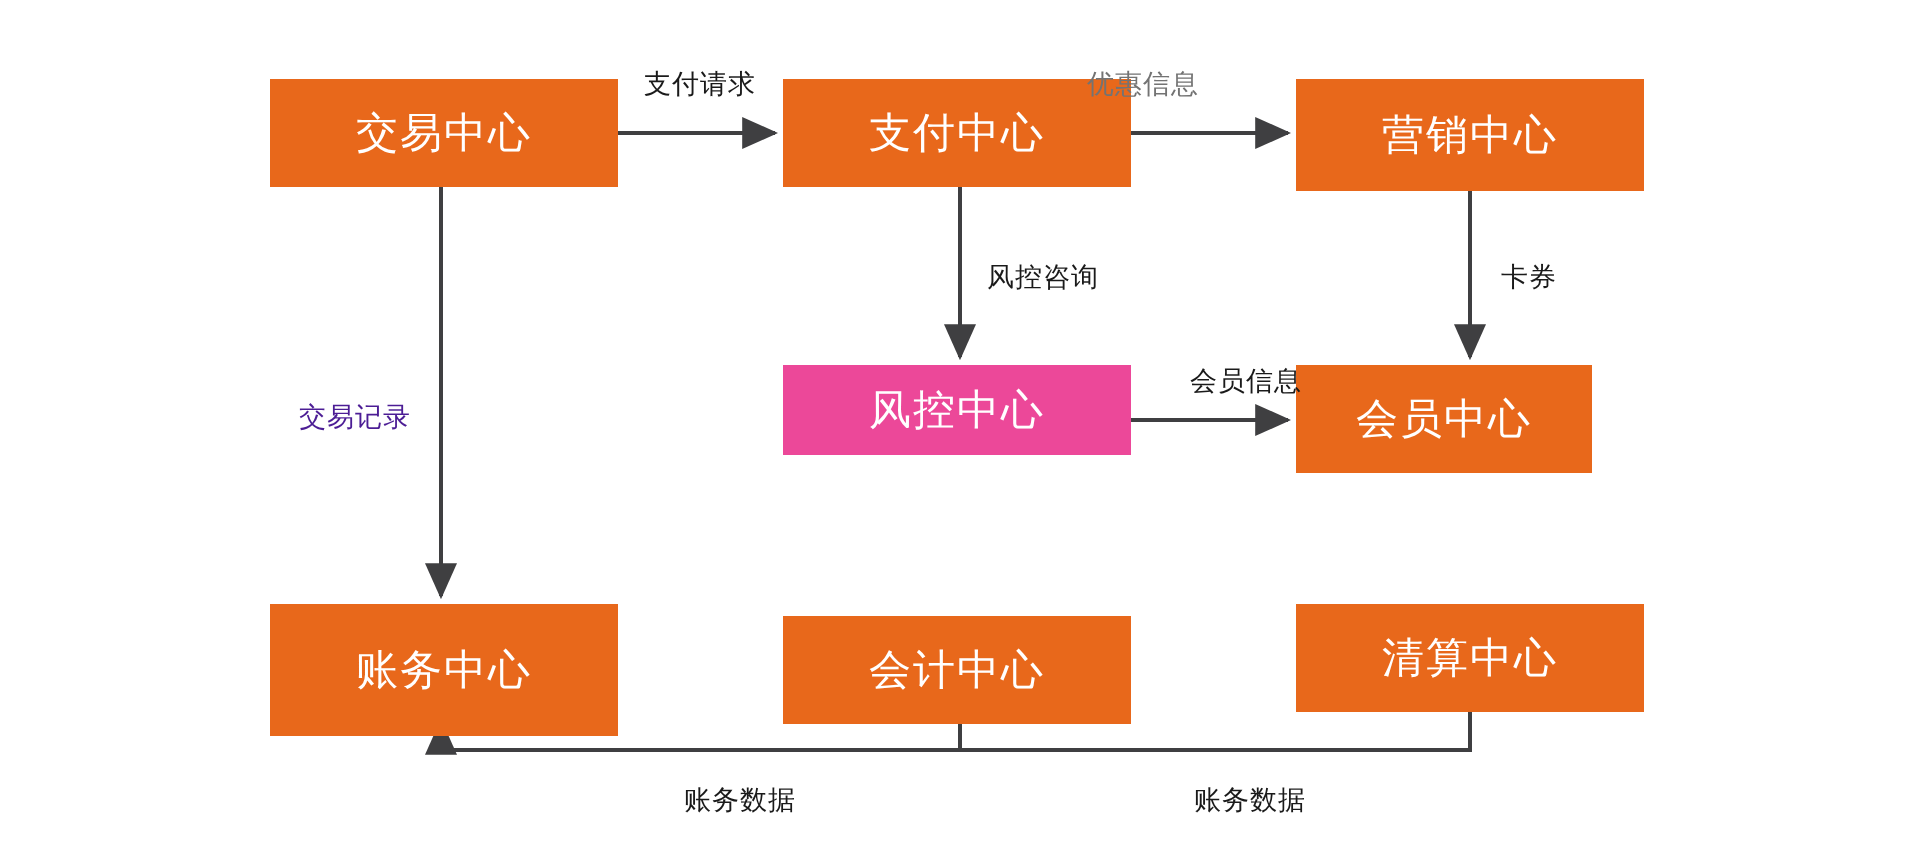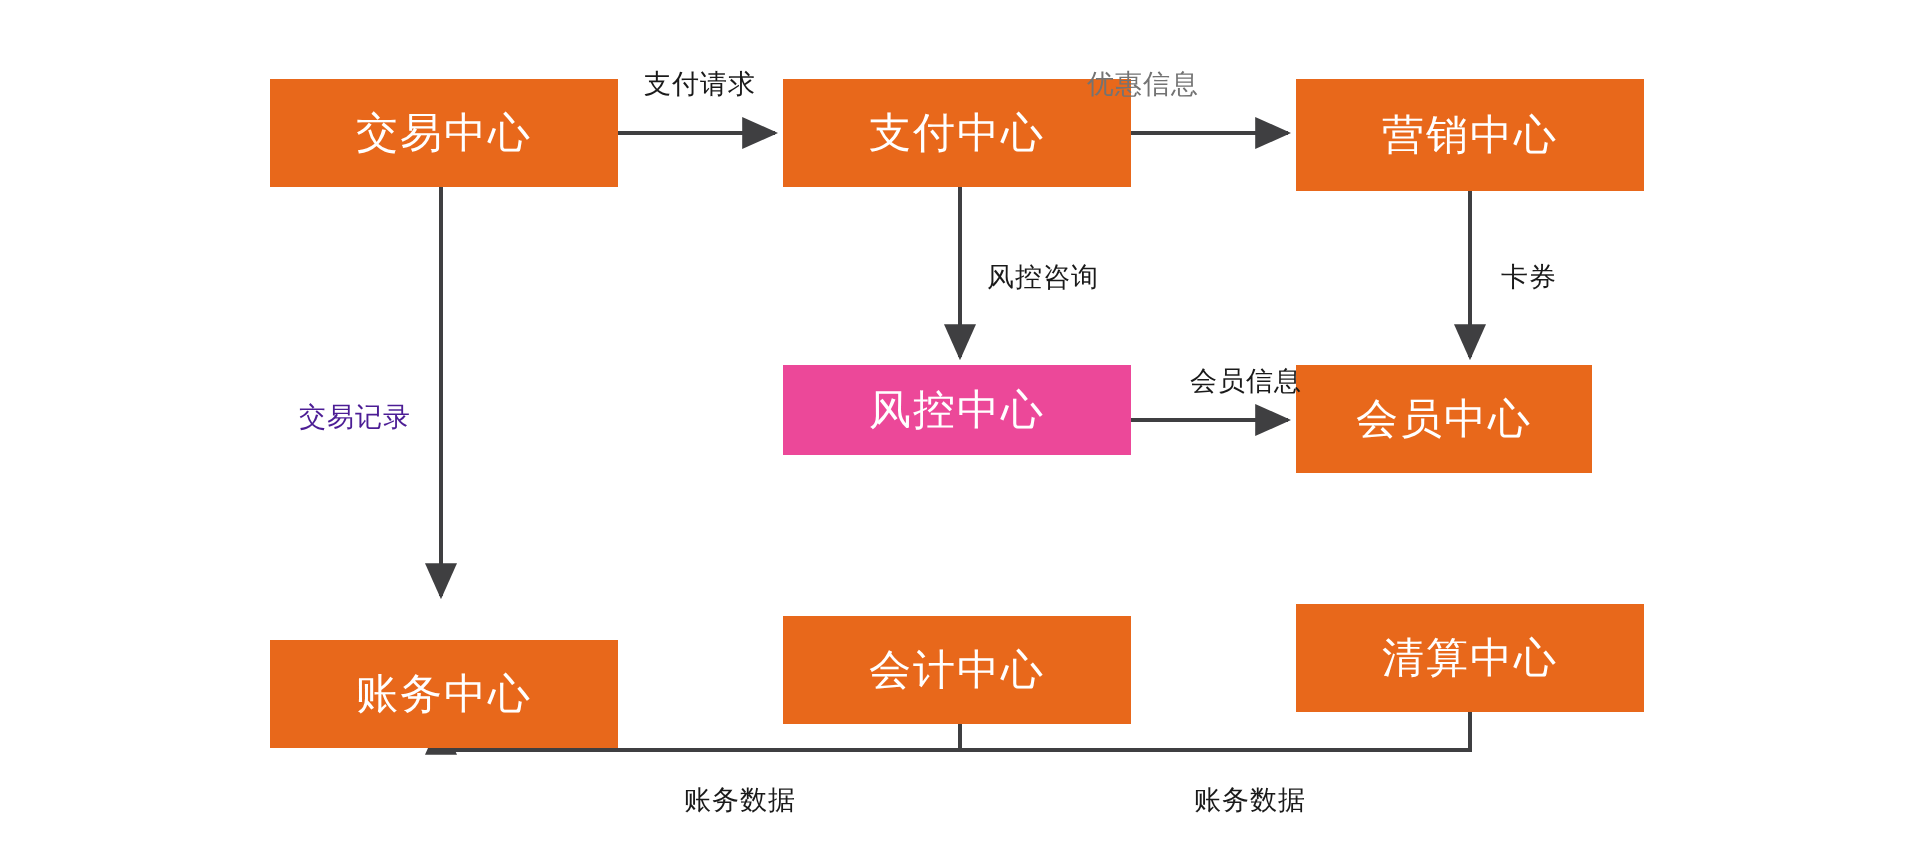--- a/index.html
+++ b/index.html
@@ -105,21 +105,21 @@
   </div>
   <div class="node" style="left: 1296px; top: 79px; width: 348px; height: 112px; background: rgb(232, 104, 27); color: rgb(255, 255, 255);">
     <span>营销中心</span>
   </div>
   <div class="node" style="left: 783px; top: 365px; width: 348px; height: 90px; background: #ec4899; color: rgb(255, 255, 255);">
     <span>风控中心</span>
   </div>
   <div class="node" style="left: 1296px; top: 365px; width: 296px; height: 108px; background: rgb(232, 104, 27); color: rgb(255, 255, 255);">
     <span>会员中心</span>
   </div>
-  <div class="node" style="left: 270px; top: 604px; width: 348px; height: 108px; background: rgb(232, 104, 27); color: rgb(255, 255, 255); margin-top: 36px;">
+  <div class="node" style="left: 270px; top: 604px; width: 348px; height: 132px; background: rgb(232, 104, 27); color: rgb(255, 255, 255);">
     <span>账务中心</span>
   </div>
   <div class="node" style="left: 783px; top: 604px; width: 348px; height: 108px; background: rgb(232, 104, 27); color: rgb(255, 255, 255); margin-top: 12px;">
     <span>会计中心</span>
   </div>
   <div class="node" style="left: 1296px; top: 604px; width: 348px; height: 108px; background: rgb(232, 104, 27); color: rgb(255, 255, 255);">
     <span>清算中心</span>
   </div>
 
   <div class="edge-label" style="left: 700px; top: 84px; color: rgb(26, 26, 26);">支付请求</div>

